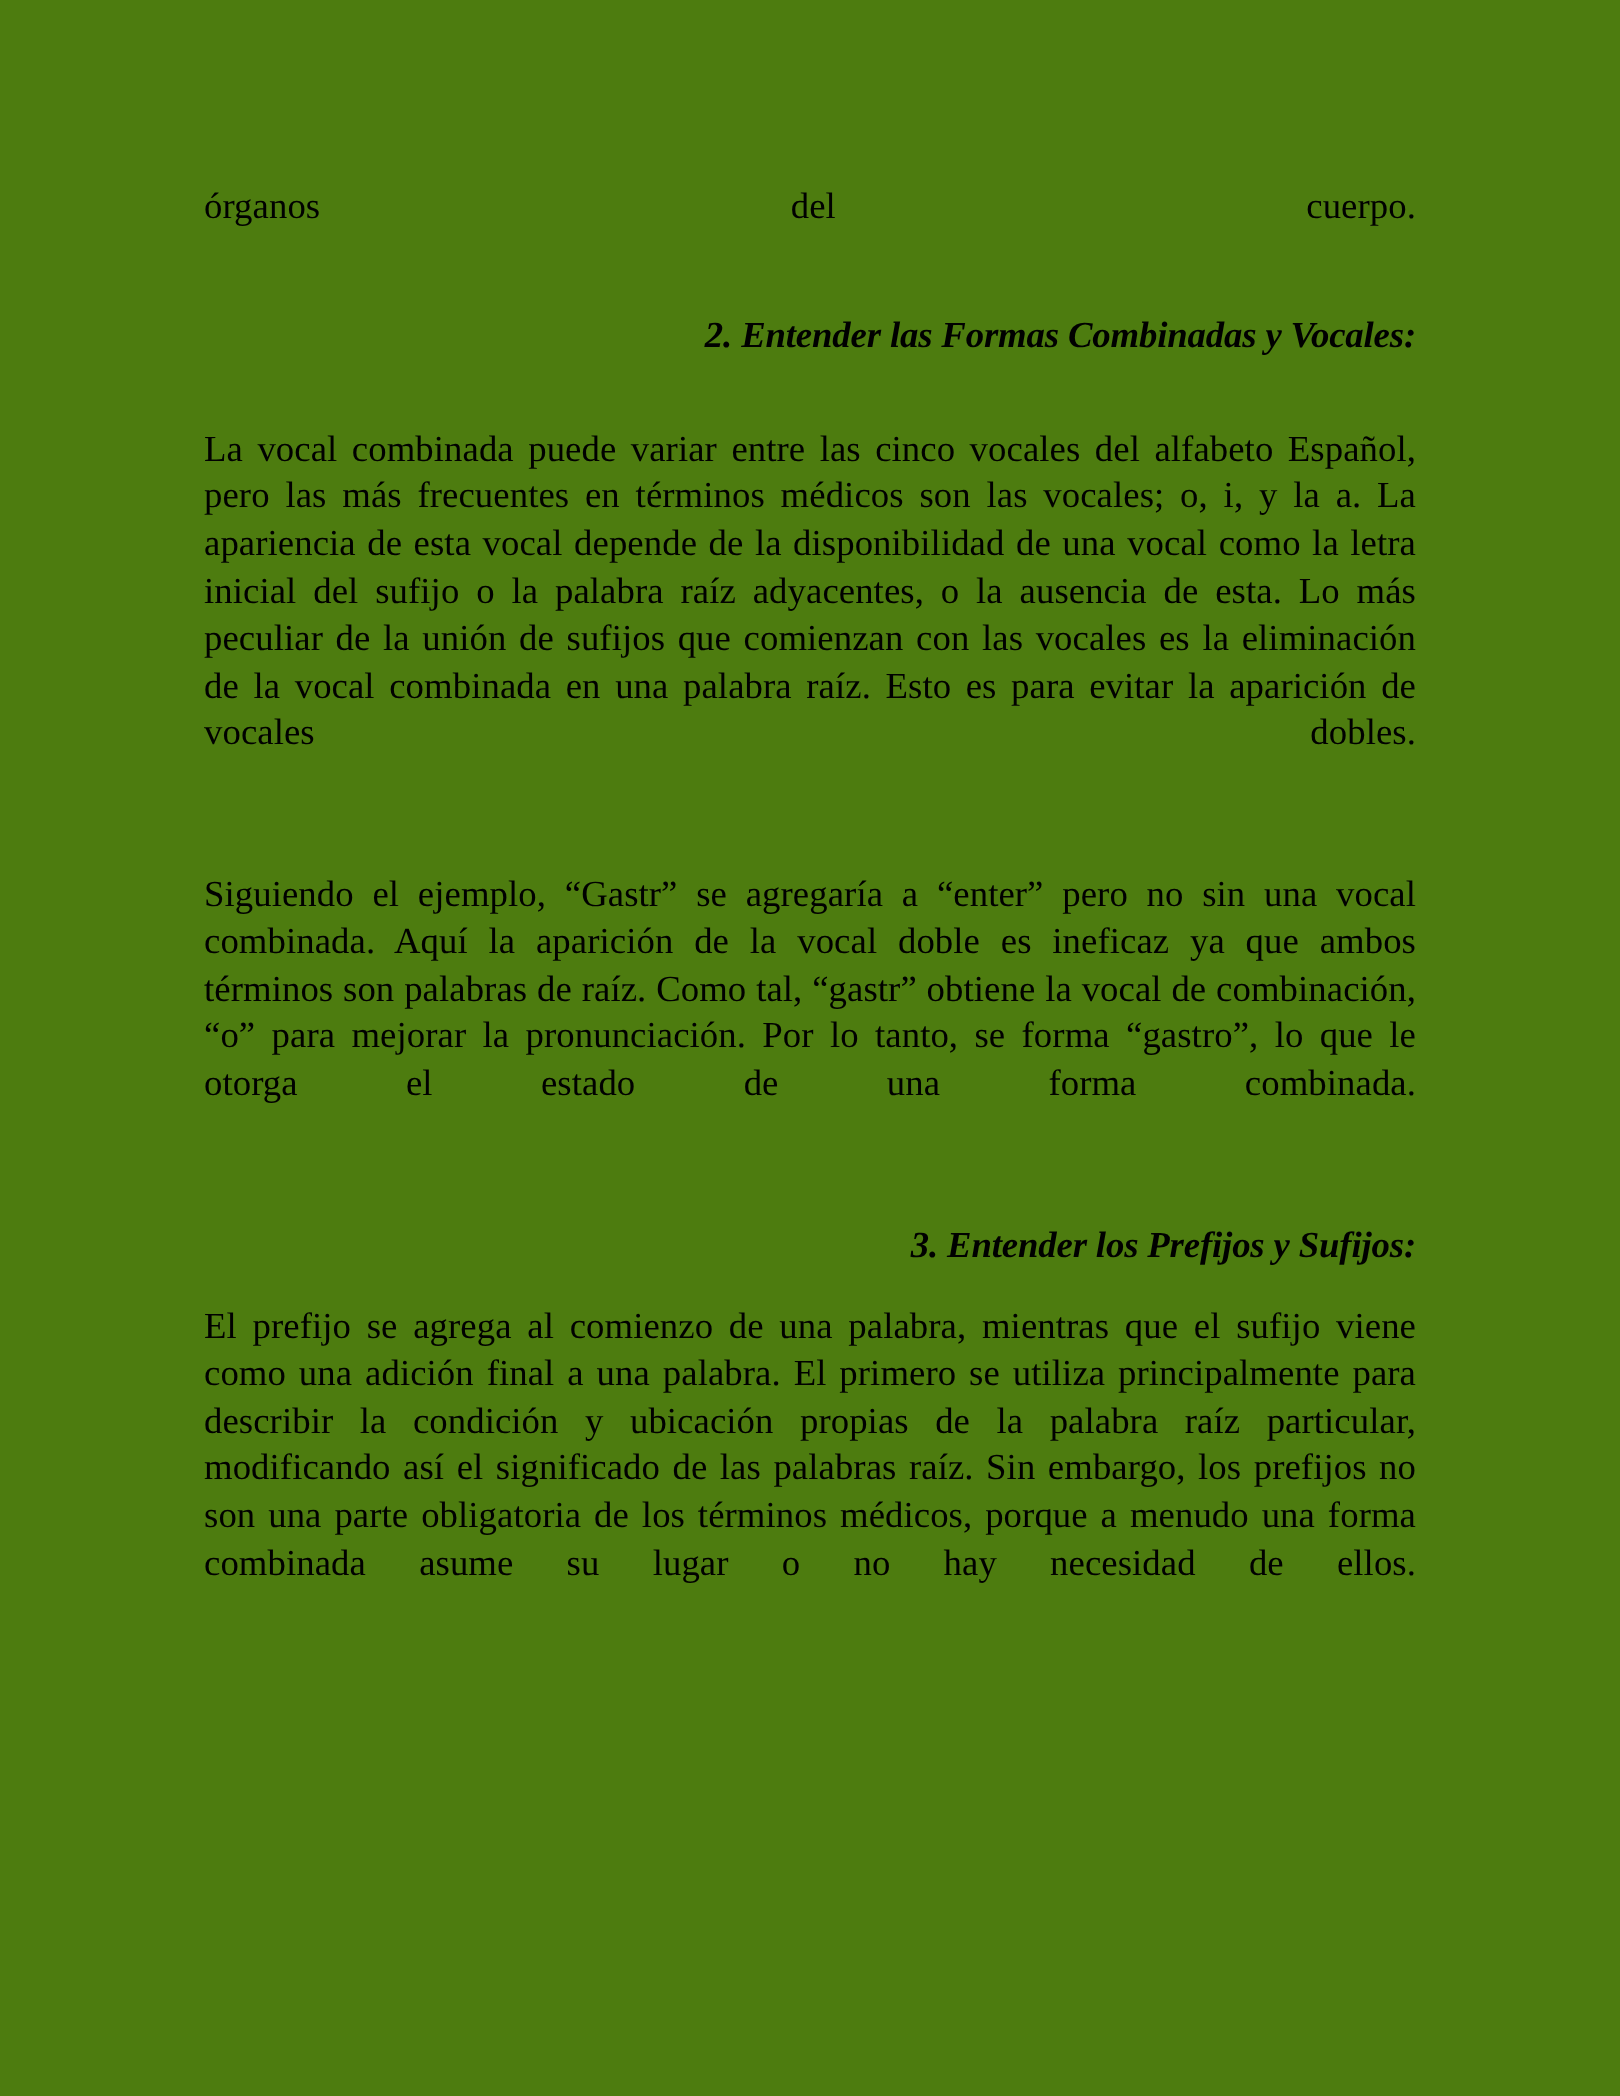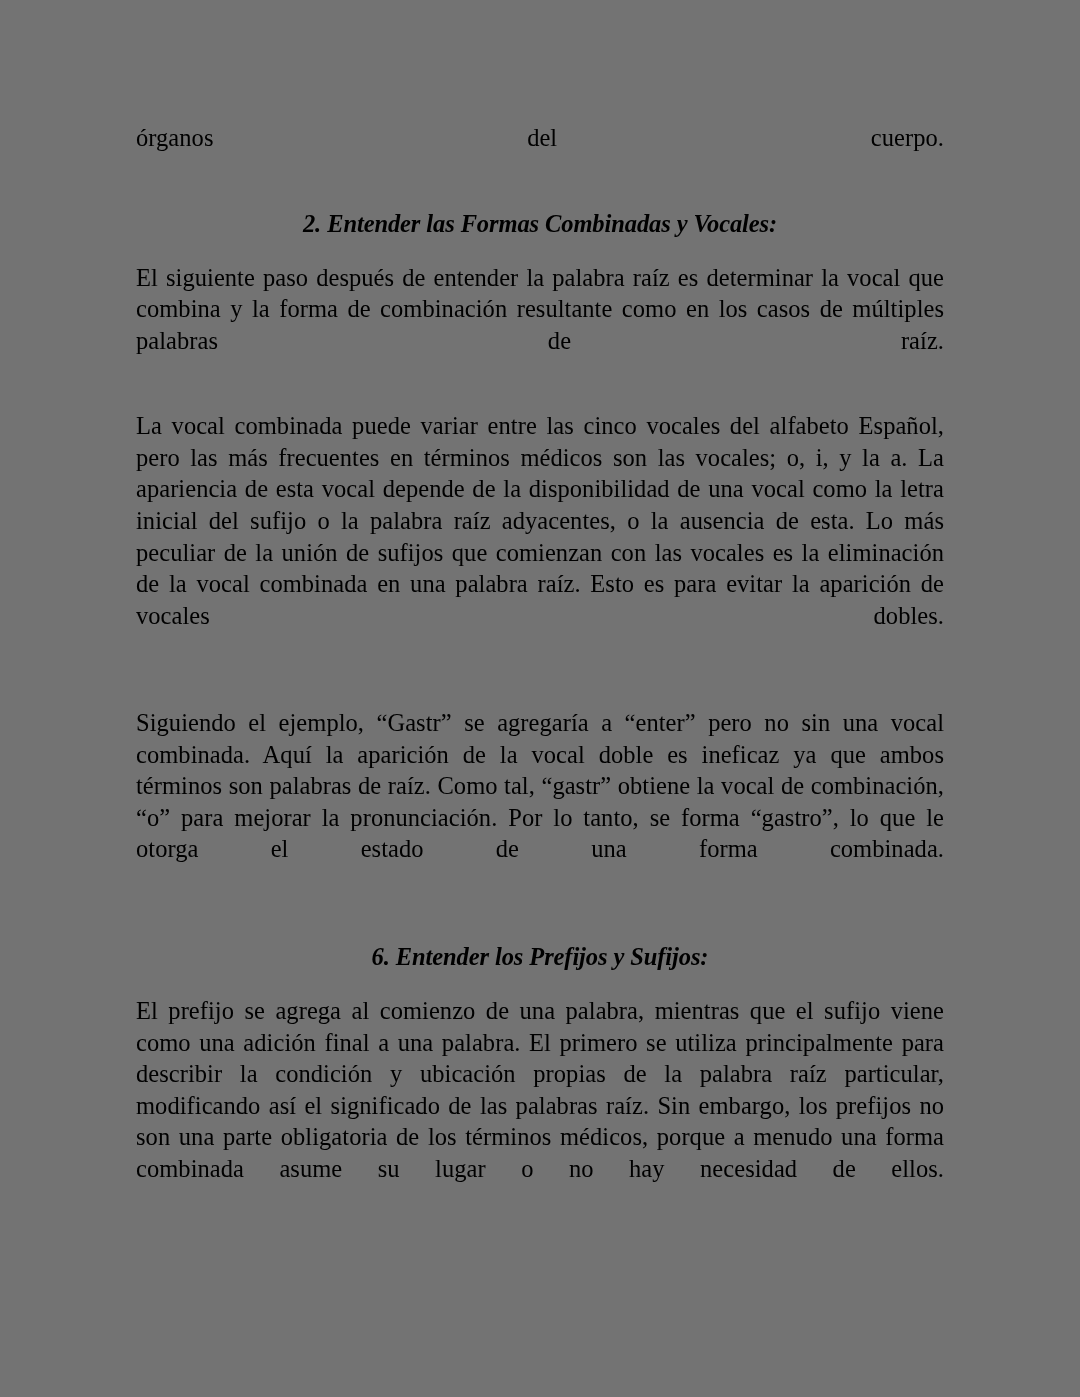--- a/index.html
+++ b/index.html
@@ -13,21 +13,21 @@
     font-family: "Liberation Serif", "DejaVu Serif", serif;
     color: #000000;
     -webkit-font-smoothing: antialiased;
   }
 
   .page {
     position: relative;
     box-sizing: border-box;
     width: 1080px;
     height: 1397px;
-    background: #737373;
+    background: #4d7c0f;
     padding: 122px 136px 0 136px;
   }
 
   .content {
     width: 808px;
   }
 
   p.body-text {
     margin: 0 0 0 0;
     font-size: 24.5px;
@@ -45,59 +45,58 @@
     display: inline-block;
     width: 100%;
   }
 
   h2.section-heading {
     margin: 0;
     font-size: 24.5px;
     line-height: 31.6px;
     font-weight: bold;
     font-style: italic;
-    text-align: center;
+    text-align: right;
     letter-spacing: -0.1px;
   }
   .gap-after-h   { height: 22px; }
   .gap-para      { height: 22px; }
   .gap-before-h  { height: 23px; }
 </style>
 </head>
 <body>
 
 <div class="page">
   <div class="content">
 
     <p class="body-text">órganos del cuerpo.</p>
 
     <div class="gap-before-h"></div>
 
     <h2 class="section-heading">2. Entender las Formas Combinadas y Vocales:</h2>
 
     <div class="gap-after-h"></div>
 
-    <p class="body-text">El siguiente paso después de entender la palabra raíz es determinar la vocal que combina y la forma de combinación resultante como en los casos de múltiples palabras de raíz.</p>
 
     <div class="gap-para"></div>
 
     <p class="body-text">La vocal combinada puede variar entre las cinco vocales del alfabeto Español, pero las más frecuentes en términos médicos son las vocales; o, i, y la a. La apariencia de esta vocal depende de la disponibilidad de una vocal como la letra inicial del sufijo o la palabra raíz adyacentes, o la ausencia de esta. Lo más peculiar de la unión de sufijos que comienzan con las vocales es la eliminación de la vocal combinada en una palabra raíz. Esto es para evitar la aparición de vocales dobles.</p>
 
     <div class="gap-para"></div>
 
 
     <div class="gap-para"></div>
 
     <p class="body-text">Siguiendo el ejemplo, “Gastr” se agregaría a “enter” pero no sin una vocal combinada. Aquí la aparición de la vocal doble es ineficaz ya que ambos términos son palabras de raíz. Como tal, “gastr” obtiene la vocal de combinación, “o” para mejorar la pronunciación. Por lo tanto, se forma “gastro”, lo que le otorga el estado de una forma combinada.</p>
 
     <div class="gap-para"></div>
 
 
     <div class="gap-before-h"></div>
 
-    <h2 class="section-heading">6. Entender los Prefijos y Sufijos:</h2>
+    <h2 class="section-heading">3. Entender los Prefijos y Sufijos:</h2>
 
     <div class="gap-after-h"></div>
 
     <p class="body-text">El prefijo se agrega al comienzo de una palabra, mientras que el sufijo viene como una adición final a una palabra. El primero se utiliza principalmente para describir la condición y ubicación propias de la palabra raíz particular, modificando así el significado de las palabras raíz. Sin embargo, los prefijos no son una parte obligatoria de los términos médicos, porque a menudo una forma combinada asume su lugar o no hay necesidad de ellos.</p>
 
   </div>
 </div>
 
 </body></html>

